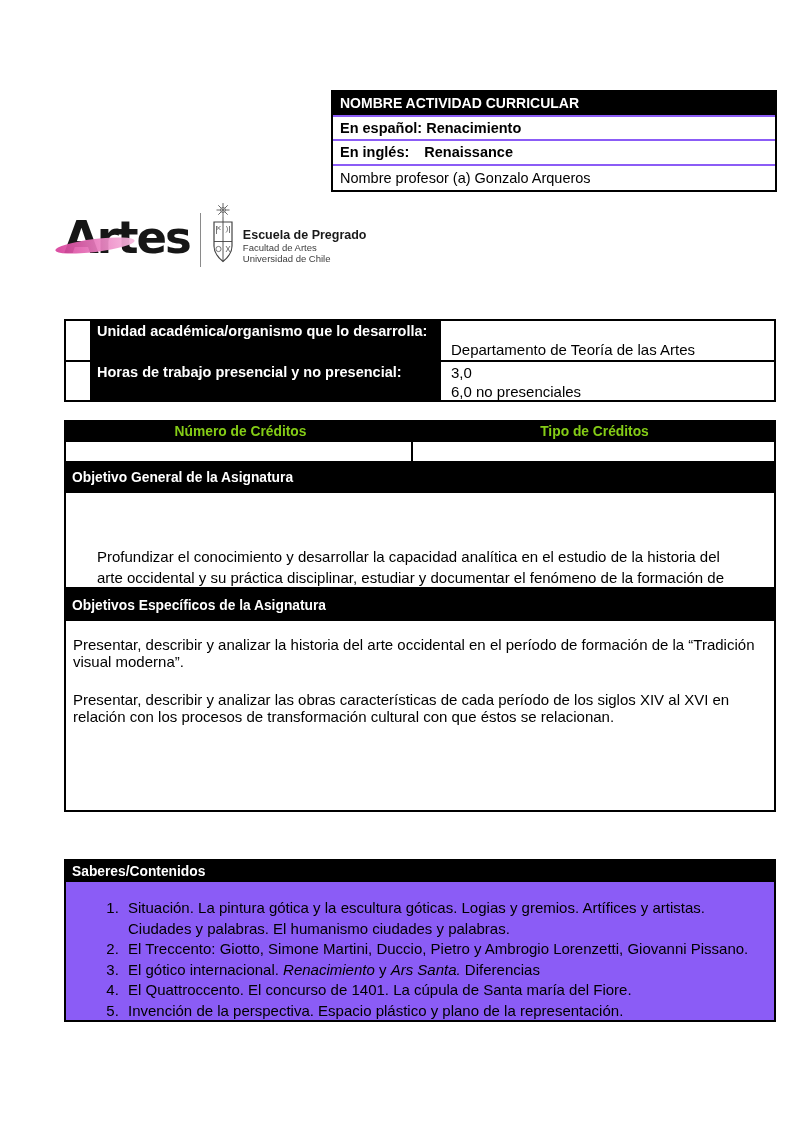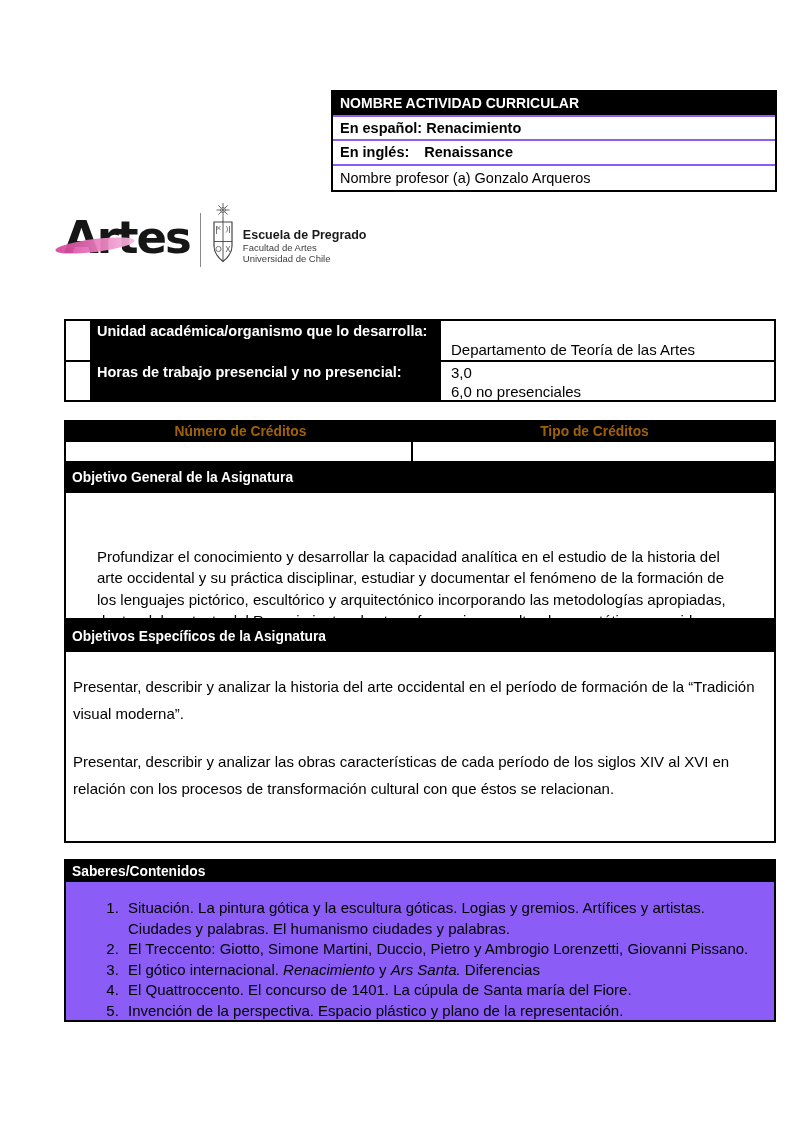--- a/index.html
+++ b/index.html
@@ -56,31 +56,31 @@
   .t2-row1 { height:41px; border-bottom:2px solid #000; }
   .t2-row2 { height:38px; }
   .t2-label { width:351px; padding:2px 6px 0 7px;margin-left:24px; }
   .t2-value { flex:1; font-size:15px; padding:0 8px 0 10px; }
   .t2-value-bottom { display:flex; align-items:flex-end; padding-bottom:2px; }
   .t2-lines { line-height:19px; padding-top:1px; }
 
   
   .t3 { left:64px; top:420px; width:712px; border:2px solid #000; background:#fff; }
   .t3-head { display:flex; background:#000; height:20px; }
-  .t3-h { color:#a16207; font-weight:700; font-size:13.8px; text-align:center; line-height:20px; }
+  .t3-h { color:#84cc16; font-weight:700; font-size:13.8px; text-align:center; line-height:20px; }
   .t3-h1 { width:349px; }
   .t3-h2 { flex:1; }
   .t3-empty { display:flex; height:19px; }
   .t3-e1 { width:347px; border-right:2px solid #000; }
   .t3-e2 { flex:1; }
   .t3-body { height:115px; padding:5px 38px 0 31px; font-size:15px; line-height:21.4px;margin-top:48px; }
 
   
-  .t4 { left:64px; top:618px; width:712px; border:2px solid #000; background:#fff; }
-  .t4-body { height:189px; padding:21px 10px 0 7px; font-size:15px; line-height:27px; }
+  .t4 { left:64px; top:587px; width:712px; border:2px solid #000; background:#fff; }
+  .t4-body { height:189px; padding:15px 10px 0 7px; font-size:15px; line-height:17px; }
   .t4-body p + p { margin-top:21px; }
 
   
   .t5 { left:64px; top:859px; width:712px; border:2px solid #000; background:#8b5cf6; }
   .t5-bar { height:21px; }
   .t5-body { height:138px; padding:16px 10px 0 0; }
   .t5-body ol { margin:0; padding-left:57px; font-size:15px; line-height:20.6px; }
   .t5-body li { padding-left:5px; }
 </style>
 </head>

